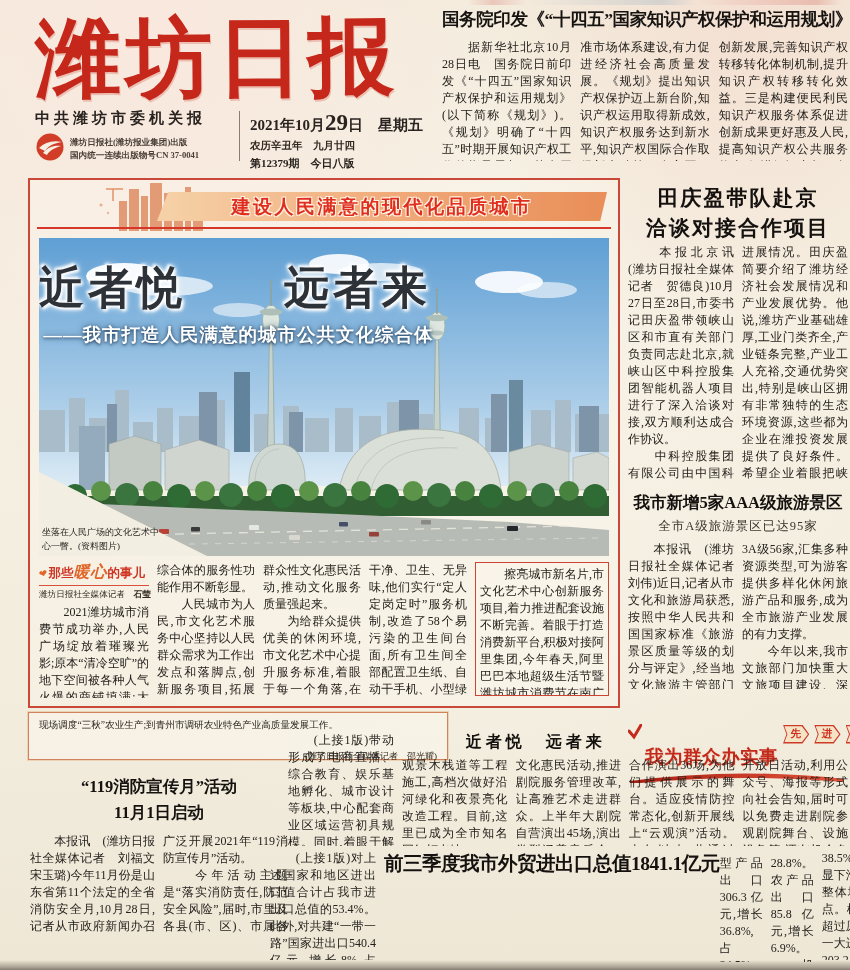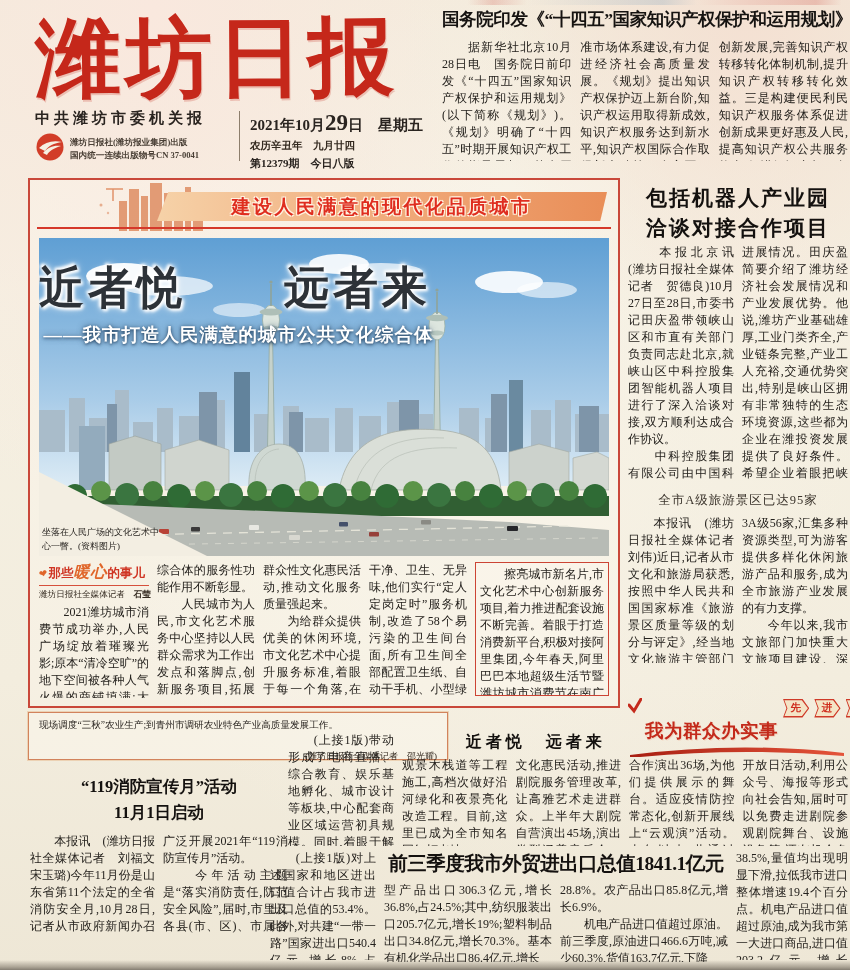--- a/index.html
+++ b/index.html
@@ -83,21 +83,21 @@
   .fire-body .col{flex:1;}
   .cont{display:flex;gap:8px;}
   .cont-c1{width:106px;flex:none;height:114px;}
   .cont-right{flex:1;display:flex;flex-direction:column;}
   .cont-head{font-size:16px;font-weight:bold;letter-spacing:4px;color:#14110f;width:60%;text-align:center;margin-bottom:4px;white-space:nowrap;}
   .cont-cols{display:flex;gap:8px;flex:1;min-height:0;}
   .cont-cols .col{flex:1;}
   .trade{display:flex;gap:8px;}
   .trade-cl{width:106px;flex:none;height:110px;}
   .trade-cr{width:112px;flex:none;height:110px;}
-  .trade-mid{flex:1;display:flex;flex-direction:column;}
+  .trade-mid{flex:1;display:flex;flex-direction:row;}
   .trade-head{font-size:19.5px;font-weight:bold;text-align:center;letter-spacing:-0.5px;white-space:nowrap;color:#14110f;}
   .trade-cols{display:flex;gap:8px;flex:1;min-height:0;margin-top:5px;}
   .trade-cols .col{flex:1;}
   .page-edge{left:0;right:0;bottom:0;height:10px;background:linear-gradient(180deg,rgba(0,0,0,0),rgba(90,82,70,.45) 70%,rgba(60,54,46,.6));}
   .top-fleck{left:0;right:0;top:0;height:5px;background:linear-gradient(90deg,rgba(0,0,0,0) 55%,rgba(205,90,80,.25) 58%,rgba(0,0,0,0) 62%,rgba(90,140,180,.2) 78%,rgba(0,0,0,0) 82%,rgba(205,90,80,.28) 96%,rgba(0,0,0,0) 99%);}
 </style>
 </head>
 <body>
 
 <div class="paper">
@@ -314,31 +314,32 @@
 　　“比如草地管理,做到坪地均匀、密度适中,杂草率控制在8%以内,覆盖率达到93%以上,草坪秃斑面积不超过15×15平方厘米;场馆管理要做到时时干净、处处干净……”文化艺术中心项目经理高洪立向记者介绍,为实现厕所</div>
       <div class="bc col">干净、卫生、无异味,他们实行“定人定岗定时”服务机制,改造了58个易污染的卫生间台面,所有卫生间全部配置卫生纸、自动干手机、小型绿植。为满足群众“微需求”,在人流集中的文化宫出口,设置美观实用的便民服务柜,具有轮椅租用、便民雨伞、打气筒、口罩领取、应急药品等16项便民服务功能,为来访群众营造宾至如归的良好体验。为随时了解和解决群众需求,在园区显著位置张贴海报公布电话,24小时不打烊,市民对中心工作有投诉或意见建议随时反映。
 　　从市民可见可感的小事做起,涓滴汇海,带来的是不断跃升的群众文化获得感。</div>
       <div class="bc5 col">　　擦亮城市新名片,市文化艺术中心创新服务项目,着力推进配套设施不断完善。着眼于打造消费新平台,积极对接阿里集团,今年春天,阿里巴巴本地超级生活节暨潍坊城市消费节在南广场举办,这次消费节由美食、游乐、观光、体验、视听5个板块组成,共组织来自全国各地的40家特色美食商户、20家网红娱乐项目、100家文创项目入驻。线下活动6天时间,近38万人次参与,线下消费总额约160万元,带动线上消费约1200万元。
 　　着眼于完善服务新业态,市文化艺术中心加快商业提升步伐。目前,地下商业区域全部完成装修和招引工作,引入东方启明星、超能星球、乐高3家上市公司品牌以及晨熙电子商务、七田阳光等14家知名企业入驻。(下转2版)</div>
     </div>
   </div>
 
   <div class="abs" style="left:628px;top:184px;width:220px;">
     <div>
-      <div class="rc-head">包括机器人产业园</div>
+      <div class="rc-head">田庆盈带队赴京</div>
       <div class="rc-head">洽谈对接合作项目</div>
       <div class="rc-body">
         <div class="col">　　本报北京讯　(潍坊日报社全媒体记者　贺德良)10月27日至28日,市委书记田庆盈带领峡山区和市直有关部门负责同志赴北京,就峡山区中科控股集团智能机器人项目进行了深入洽谈对接,双方顺利达成合作协议。
 　　中科控股集团有限公司由中国科学技术协会直属领导并100%控股,是中国科协实施科技发展战略、推动国家科学技术事业发展的法人单位。经过前期考察对接,中科控股集团拟在峡山区落地“四位一体”项目,包括机器人产业园、机器人产业研究院、智能机器人租赁、职业机器人大赛。
 　　在双方举行的座谈会上,中科控股集团董事长邢海宁,中科控股集团副总经理吴曦,峡山区党工委书记、管委会主任张龙江分别介绍了中科控股集团情况、中科“四位一体”项目情况和项目</div>
         <div class="col">进展情况。田庆盈简要介绍了潍坊经济社会发展情况和产业发展优势。他说,潍坊产业基础雄厚,工业门类齐全,产业链条完整,产业工人充裕,交通优势突出,特别是峡山区拥有非常独特的生态环境资源,这些都为企业在潍投资发展提供了良好条件。希望企业着眼把峡山打造成国际知名的机器人产业基地,进一步完善投资规划,高点定位,务实合作。潍坊市委、市政府将出台相关优惠政策,成立项目工作专班,全力支持企业在潍发展。邢海宁十分看好潍坊的产业发展环境,认为潍坊发展科技产业决心大、服务优、资源优势好,希望项目能够得到潍坊市委、市政府的重视和支持,相信在双方共同努力下,双方合作一定取得圆满成功。
 　　座谈结束后,双方共同见证了中科智能机器人产业园项目签约。</div>
       </div>
     </div>
     <div style="margin-top:10px;">
+      <div class="tour-head">我市新增5家AAA级旅游景区</div>
       <div class="tour-sub">全市A级旅游景区已达95家</div>
       <div class="tour-body">
         <div class="col">　　本报讯　(潍坊日报社全媒体记者　刘伟)近日,记者从市文化和旅游局获悉,按照中华人民共和国国家标准《旅游景区质量等级的划分与评定》,经当地文化旅游主管部门初审与推荐,由潍坊市旅游景区质量等级评定委员会组织评定,常山·金查理、乐道院潍县集中营博物馆、潍坊莲花山农庄小镇、临朐淹子岭房车露营公园、坊茨小镇等5家景区达到国家AAA级旅游景区标准要求,确定为国家AAA级旅游景区。
 　　目前我市A级旅游景区已达95家,其中5A级2家、4A级21家、</div>
         <div class="col">3A级56家,汇集多种资源类型,可为游客提供多样化休闲旅游产品和服务,成为全市旅游产业发展的有力支撑。
 　　今年以来,我市文旅部门加快重大文旅项目建设、深入推动文化旅游融合发展,持续完善公共文化服务体系,不断提升文化旅游服务质量,为全市文化旅游强劲发展提供了坚强的组织保障。同时,创新形式、策划活动,充分发挥市场主体和行业协会作用,加快推进精品线路建设,推动乡村游、自驾游“热”起来,推进了旅游项目和产业的蓬勃发展。</div>
       </div>
     </div>
     <div class="shishi">
       <div class="shishi-row">

